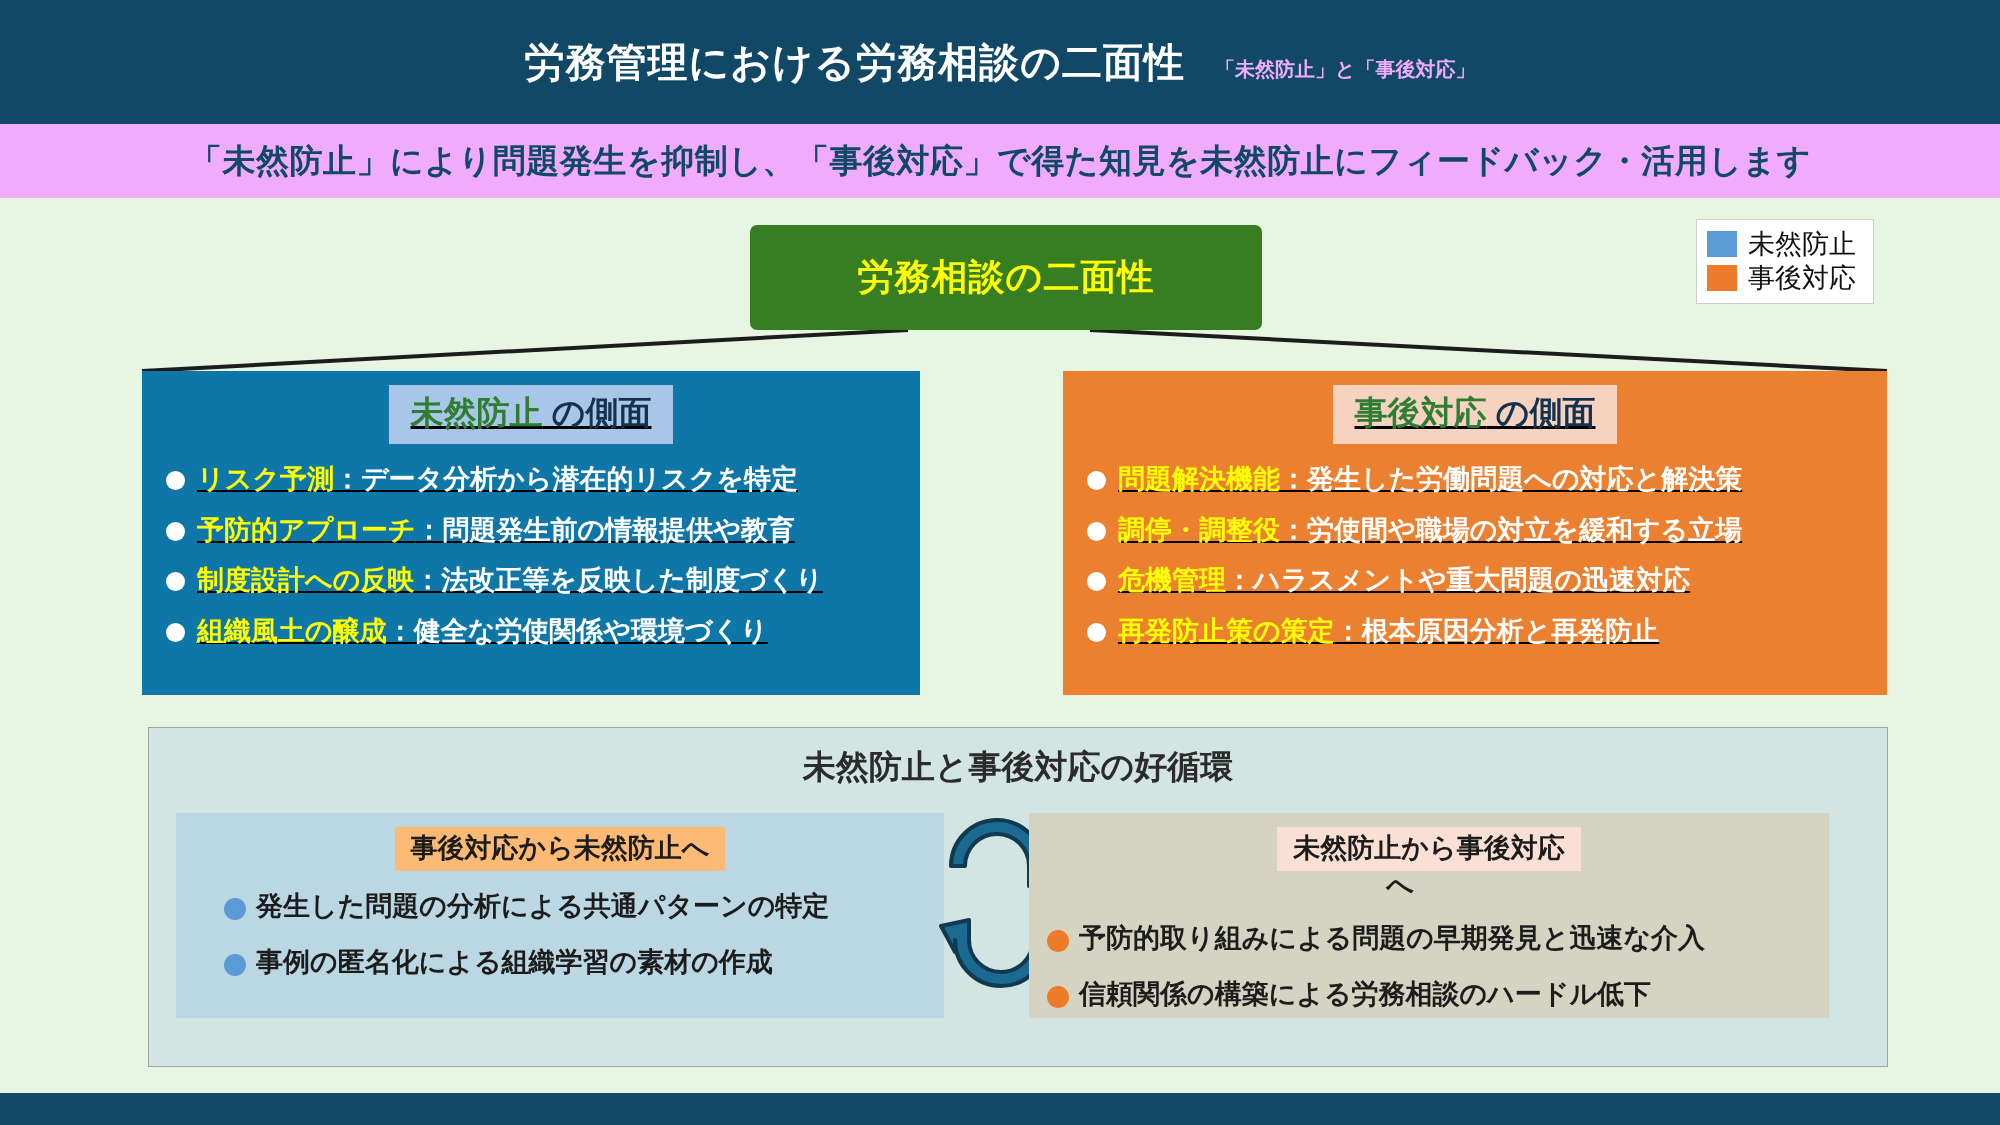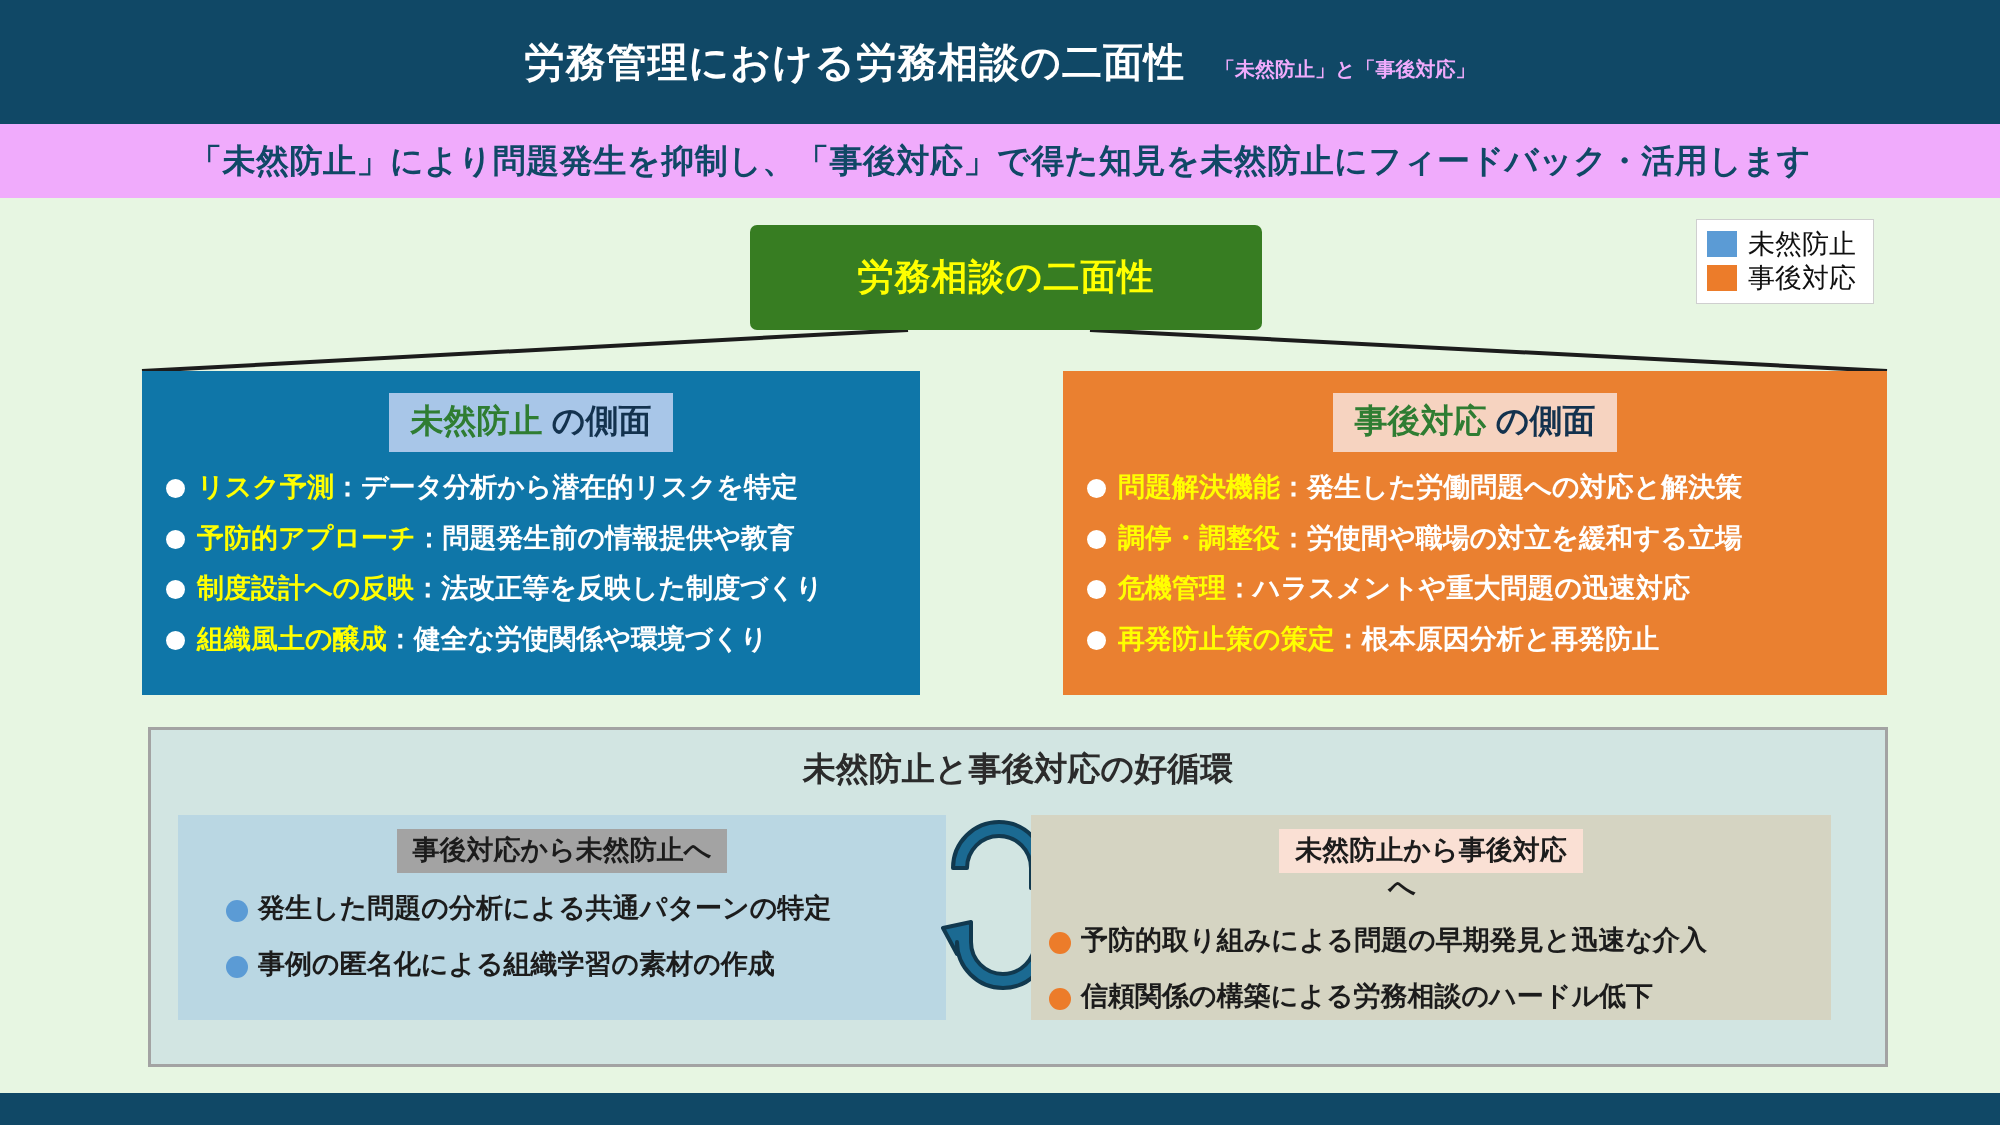--- a/index.html
+++ b/index.html
@@ -119,21 +119,22 @@
     position: absolute;
     left: 0; top: 0;
     width: 2000px; height: 1125px;
     pointer-events: none;
   }
 
   
   .panel {
     position: absolute;
     box-sizing: border-box;
-    padding: 22px 20px 20px 20px;
+    padding: 14px 20px 20px 20px;
+    text-decoration: underline;
   }
   .panel-prevent {
     left: 142px; top: 371px;
     width: 778px; height: 324px;
     background: #0f76a8;
   }
   .panel-react {
     left: 1063px; top: 371px;
     width: 824px; height: 324px;
     background: #ea8030;
@@ -180,21 +181,21 @@
   }
   .kw { color: #ffff00; }
   .dsc { color: #ffffff; font-weight: bold; }
 
   
   .cycle-section {
     position: absolute;
     left: 148px; top: 727px;
     width: 1740px; height: 340px;
     background: #d2e5e2;
-    border: 3px solid #a3a3a3;
+    border: 1px solid #a3a3a3;
     box-sizing: border-box;
   }
   .cycle-title {
     position: absolute;
     left: 0; top: 17px;
     width: 100%;
     text-align: center;
     font-size: 33px;
     font-weight: bold;
     color: #2b2b2b;
@@ -220,21 +221,21 @@
     text-align: center;
     min-height: 42px;
   }
   .cycle-head-band {
     display: inline-block;
     padding: 3px 16px 5px 16px;
     font-size: 27px;
     font-weight: bold;
     color: #1c1c1c;
   }
-  .cband-left  { background: #a3a3a3; text-align: right; }
+  .cband-left  { background: #fdba74; text-align: right; }
   .cband-right { background: #fae0d4; text-align: right; }
   .cycle-head-overflow {
     display: block;
     font-size: 27px;
     font-weight: bold;
     color: #1c1c1c;
     text-align: center;
     margin-top: -4px;
     margin-left: -58px;
   }

